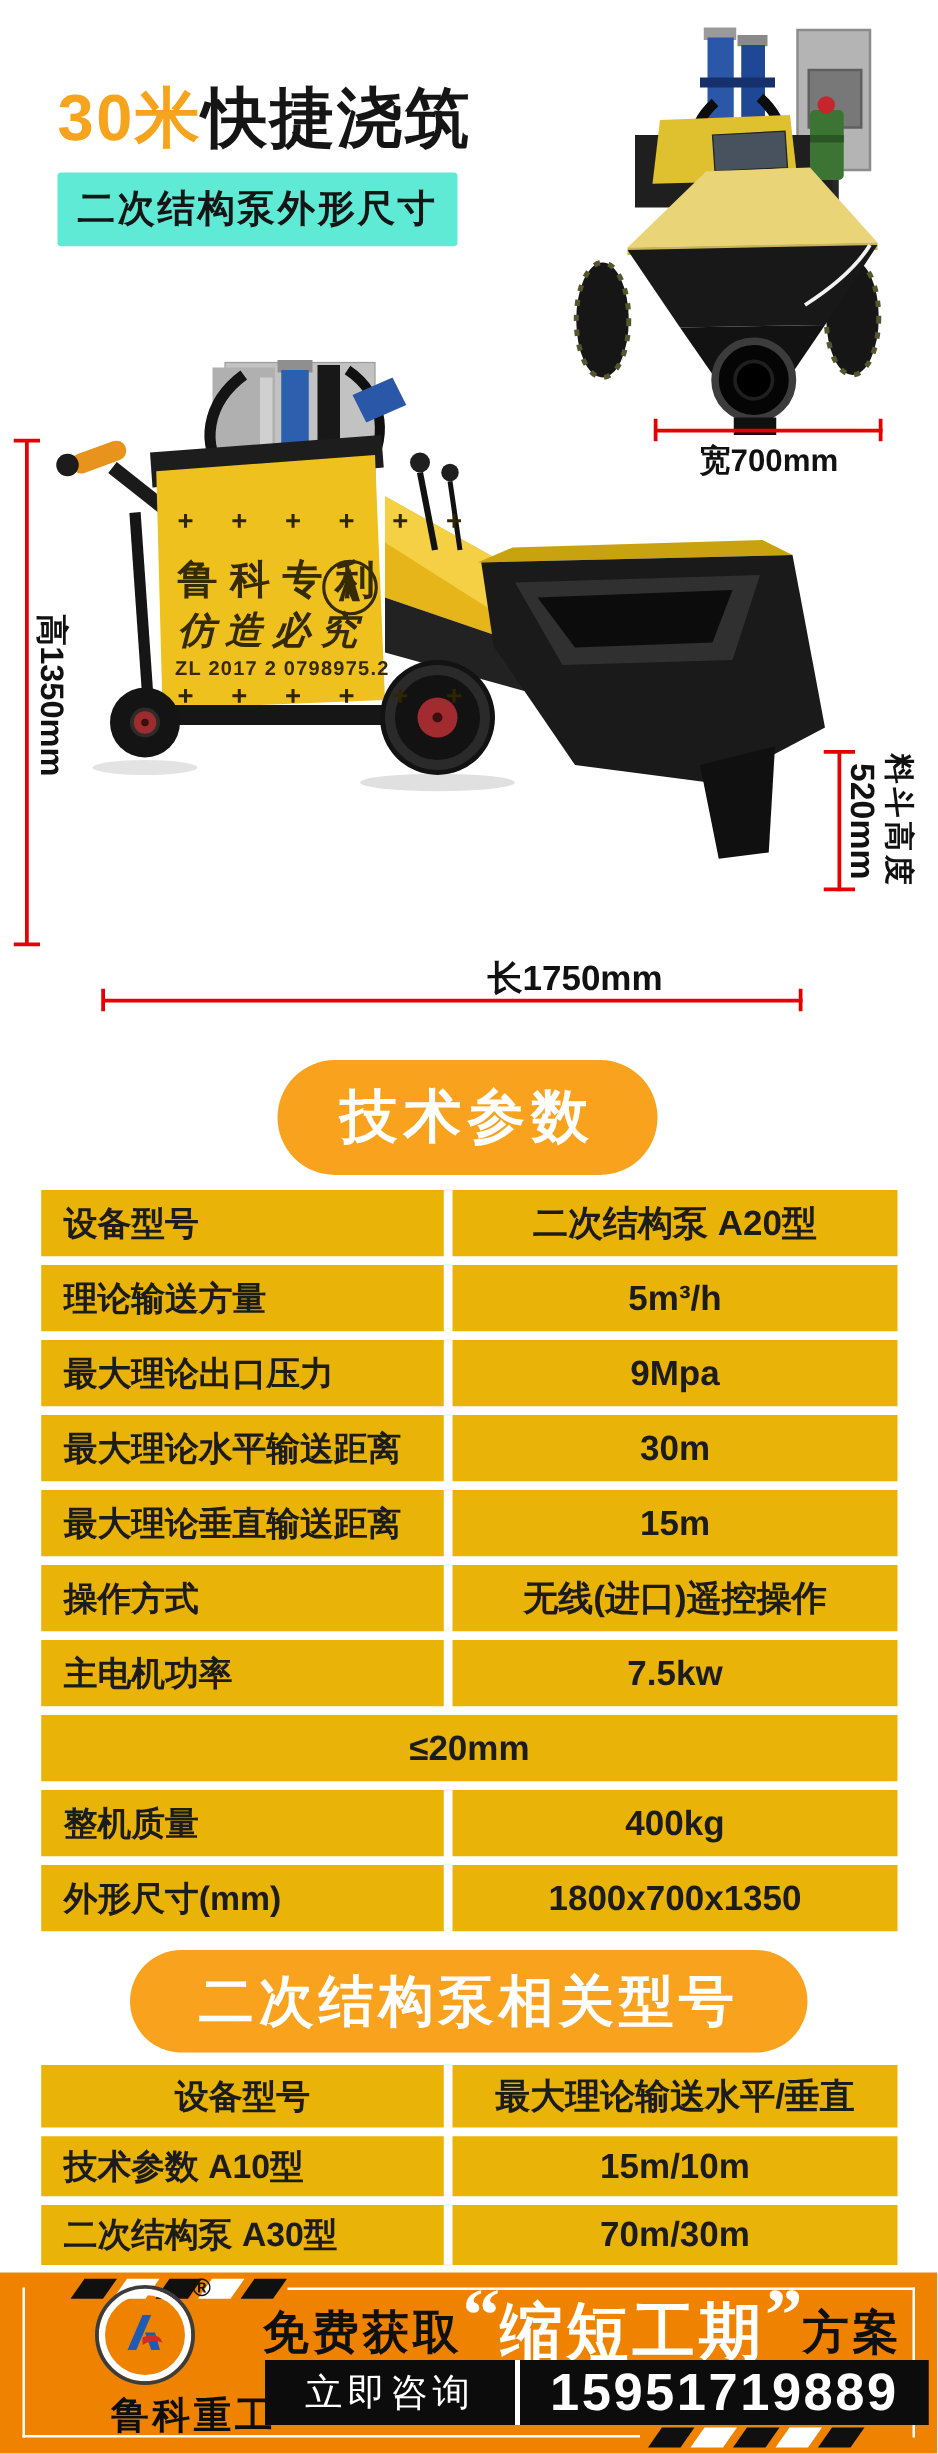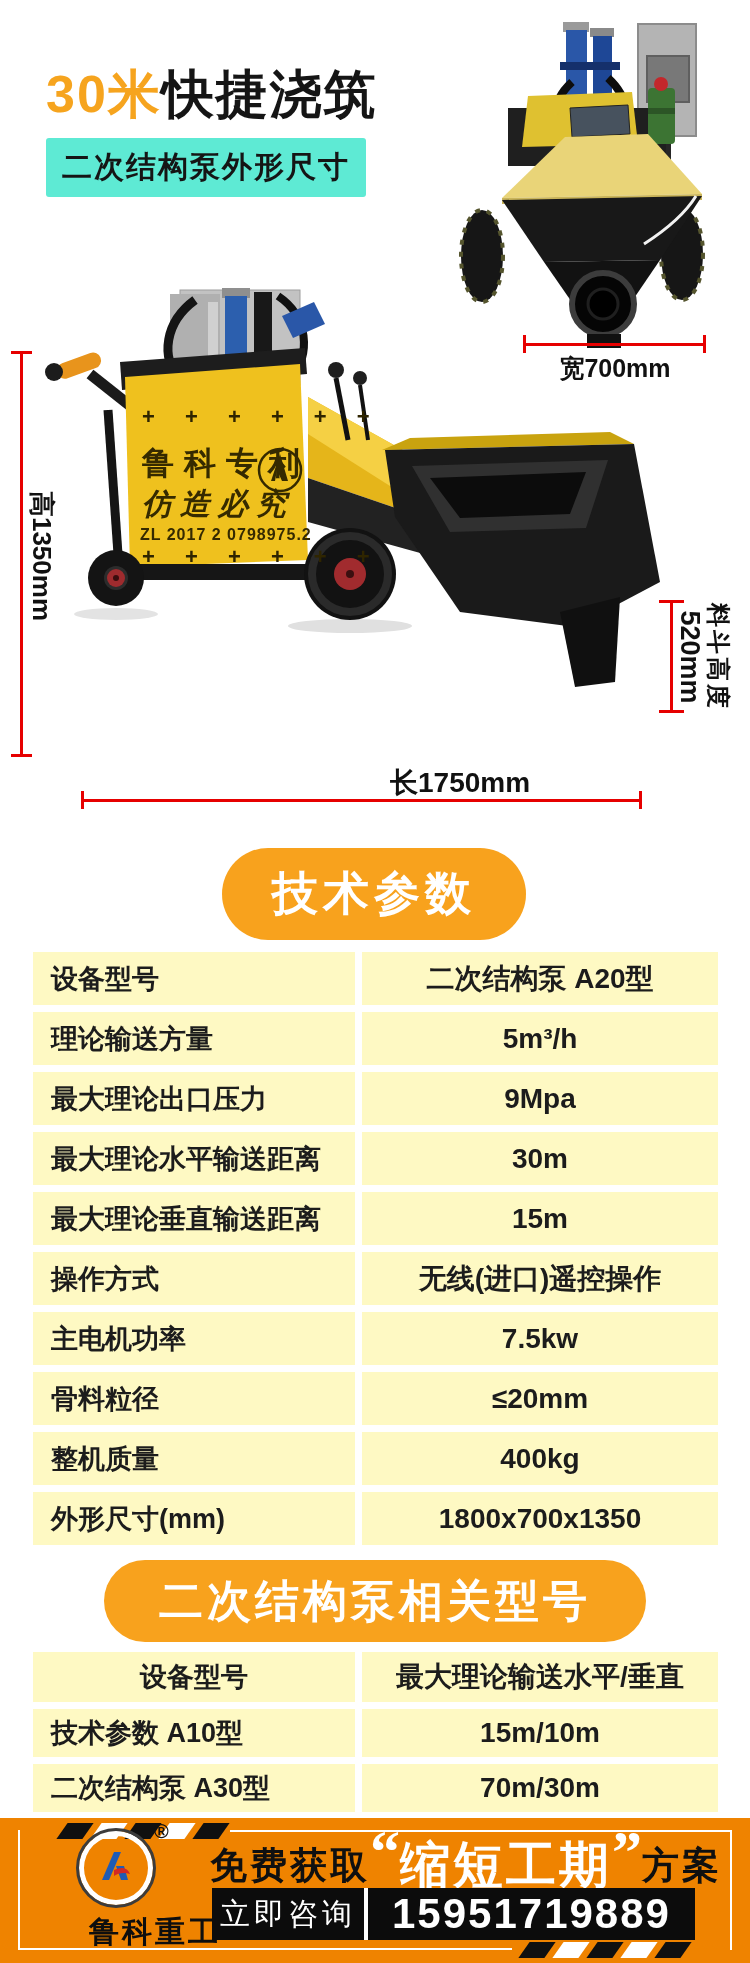--- a/index.html
+++ b/index.html
@@ -26,21 +26,21 @@
   
   .pill{position:absolute;background:#F8A21D;color:#fff;font-weight:800;display:flex;align-items:center;
         justify-content:center;white-space:nowrap;}
   #pill-specs{left:222px;top:848px;width:304px;height:92px;border-radius:46px;font-size:46px;letter-spacing:5px;}
   #pill-models{left:104px;top:1560px;width:542px;height:82px;border-radius:41px;font-size:44px;letter-spacing:4px;}
   
   .table{position:absolute;left:33px;width:685px;display:flex;flex-direction:column;gap:7px;}
   #spec-table{top:952px;}
   #model-table{top:1652px;}
   .trow{display:flex;gap:7px;}
-  .cell{background:#fef9c3;color:#1c1c1c;display:flex;align-items:center;box-sizing:border-box;}
+  .cell{background:#eab308;color:#1c1c1c;display:flex;align-items:center;box-sizing:border-box;}
   .cell-label{width:322px;font-size:27px;font-weight:700;padding-left:18px;}
   .cell-value{flex:1;font-size:28px;font-weight:700;justify-content:center;}
   .spec-row{height:53px;}
   .model-header-row{height:50px;}
   .model-header-row .cell-label{justify-content:center;padding-left:0;}
   .model-row{height:48px;}
   
   .footer{position:absolute;left:0;top:1818px;width:750px;height:145px;background:#EF8300;}
   .fline{position:absolute;background:#fff;}
   .stripe{position:absolute;width:26px;height:16px;transform:skewX(-35deg);}
@@ -49,21 +49,21 @@
                align-items:center;justify-content:center;}
   .logo-reg{position:absolute;left:154px;top:2px;font-size:20px;font-weight:700;color:#111;}
   .logo-brand{position:absolute;left:20px;top:94px;width:190px;text-align:center;font-size:30px;
               font-weight:800;color:#0e0e0e;font-family:"Liberation Serif",serif;letter-spacing:3px;margin-left:40px;}
   .headline{position:absolute;left:210px;top:14px;display:flex;align-items:center;}
   .headline .prefix,.headline .suffix{font-size:37px;font-weight:900;color:#101010;letter-spacing:3px;}
   .headline .quote{font-size:60px;font-weight:900;color:#fff;line-height:1;position:relative;top:-14px;
                    font-family:"Liberation Serif",serif;}
   .headline .hl2{font-size:50px;font-weight:900;color:#fff;letter-spacing:3px;}
   .cta{position:absolute;left:212px;top:70px;height:52px;display:flex;align-items:stretch;}
-  .cta-btn{background:#0c0c0c;color:#fff;font-size:30px;width:152px;display:flex;align-items:center;
+  .cta-btn{background:#0c0c0c;color:#fff;font-size:30px;width:200px;display:flex;align-items:center;
            justify-content:center;letter-spacing:4px;cursor:pointer;}
   .cta-divider{width:4px;background:#ffffff;}
   .cta-phone{background:#0c0c0c;color:#fff;font-size:42px;font-weight:800;display:flex;align-items:center;
              padding:0 24px;letter-spacing:2px;cursor:pointer;}
 </style>
 </head>
 <body>
 
 <div id="page">
 
@@ -195,21 +195,20 @@
     </div>
     <div class="trow spec-row">
       <div class="cell cell-label">操作方式</div>
       <div class="cell cell-value">无线(进口)遥控操作</div>
     </div>
     <div class="trow spec-row">
       <div class="cell cell-label">主电机功率</div>
       <div class="cell cell-value">7.5kw</div>
     </div>
     <div class="trow spec-row">
-      <div class="cell cell-label">骨料粒径</div>
       <div class="cell cell-value">≤20mm</div>
     </div>
     <div class="trow spec-row">
       <div class="cell cell-label">整机质量</div>
       <div class="cell cell-value">400kg</div>
     </div>
     <div class="trow spec-row">
       <div class="cell cell-label">外形尺寸(mm)</div>
       <div class="cell cell-value">1800x700x1350</div>
     </div>

